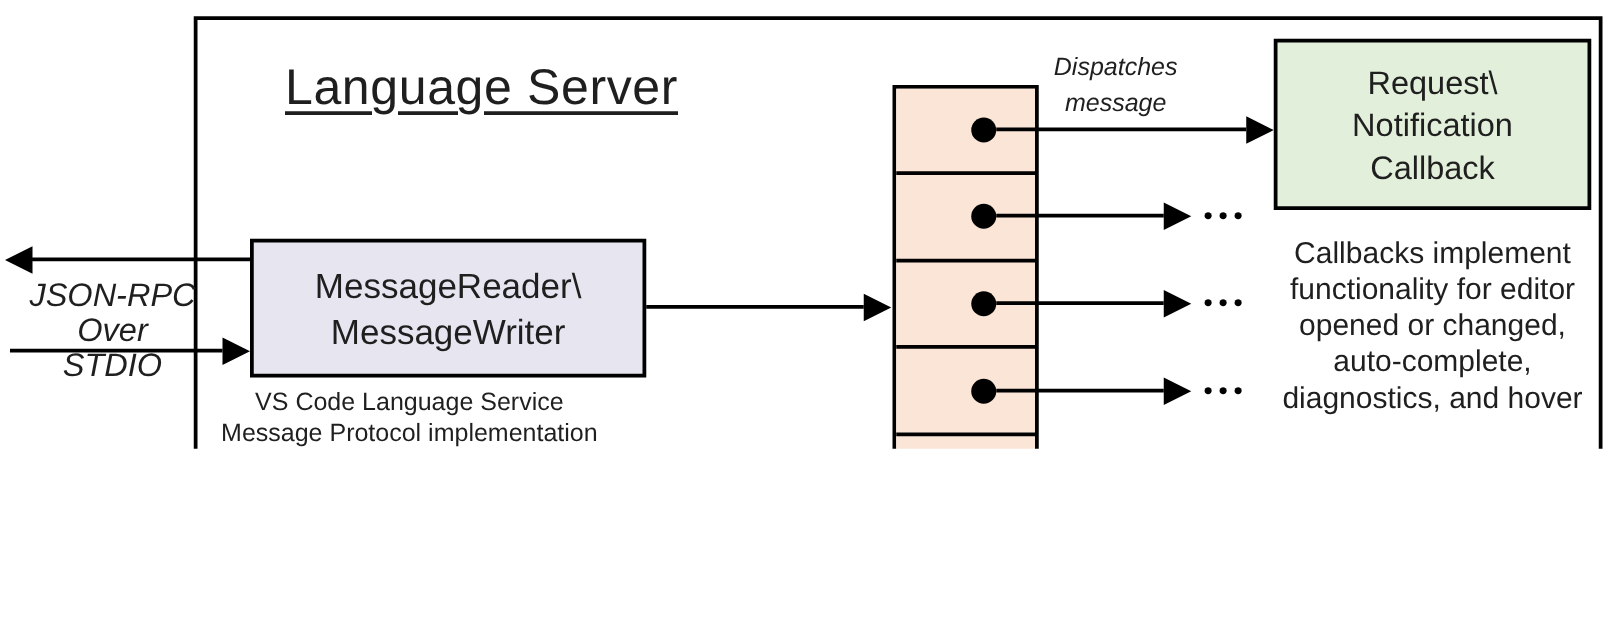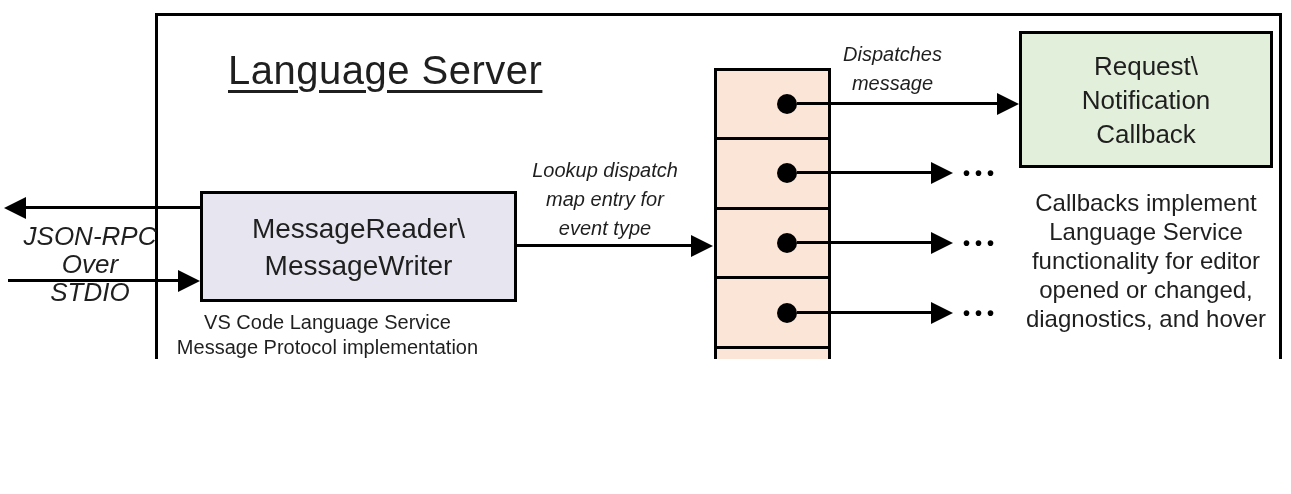--- a/index.html
+++ b/index.html
@@ -162,25 +162,20 @@
     <div>MessageReader\</div>
     <div>MessageWriter</div>
   </div>
   <div class="caption message-caption">
     <div>VS Code Language Service</div>
     <div>Message Protocol implementation</div>
   </div>
 
   <div class="hline" style="left:517px; top:244px; width:174px;"></div>
   <div class="arrow-r" style="left:691px; top:235px;"></div>
-  <div class="ital lookup-label">
-    <div>Lookup dispatch</div>
-    <div>map entry for</div>
-    <div>event type</div>
-  </div>
 
   <div class="dispatch-map">
     <div class="dispatch-cell"></div>
     <div class="dispatch-cell"></div>
     <div class="dispatch-cell"></div>
     <div class="dispatch-cell"></div>
     <div class="dispatch-cell"></div>
   </div>
   <div class="caption map-caption">
     <div>Dispatch Map</div>
@@ -216,19 +211,19 @@
   <div class="ellipsis" style="left:963px; top:371px;">•••</div>
 
   <div class="box callback-box">
     <div>Request\</div>
     <div>Notification</div>
     <div>Callback</div>
   </div>
 
   <div class="note">
     <div>Callbacks implement</div>
-    <div>Language Service</div>
     <div>functionality for editor</div>
     <div>opened or changed,</div>
+    <div>auto-complete,</div>
     <div>diagnostics, and hover</div>
   </div>
 
 </div>
 
 </body></html>

